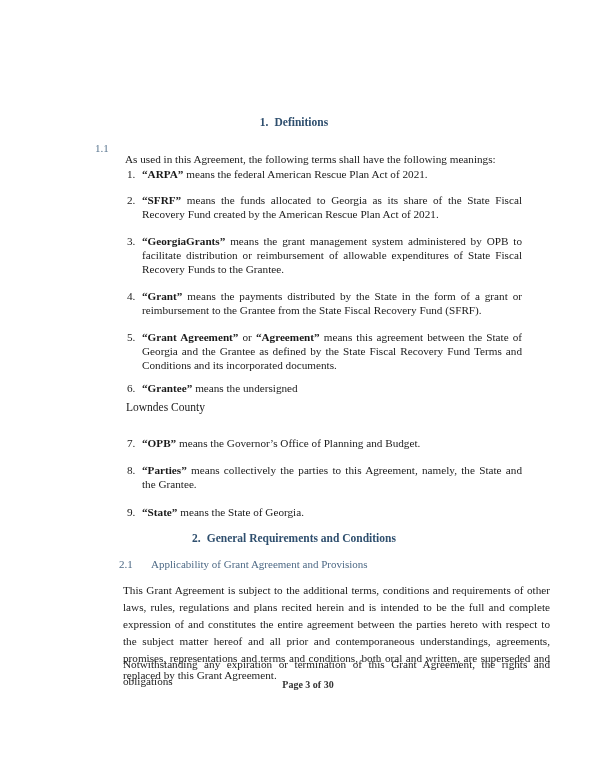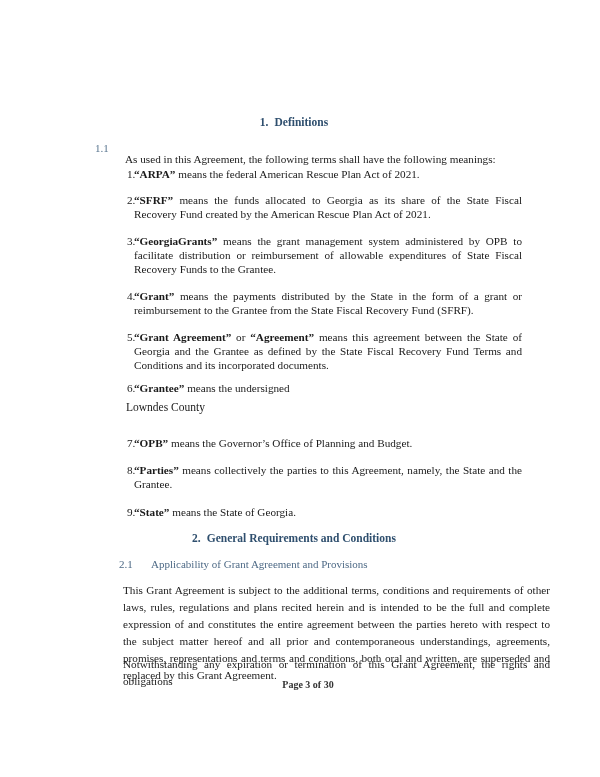--- a/index.html
+++ b/index.html
@@ -19,21 +19,21 @@
       position: absolute; left: 95px; color: #5a7690; font-size: 11px;
     }
     .intro {
       position: absolute; left: 125px; width: 400px; font-size: 11.2px;
     }
     .item {
       position: absolute; left: 127px; width: 395px;
       font-size: 11.2px; line-height: 14.2px; text-align: justify;
     }
     .item .n { position: absolute; left: 0; top: 0; width: 14px; }
-    .item .body { margin-left: 7px; display: block; }
+    .item .body { margin-left: 15px; display: block; }
     .item .term { font-weight: bold; }
     .grantee-value {
       position: absolute; left: 126px; font-size: 11.5px;
     }
     .subhead {
       position: absolute; left: 88px; color: #4e6a86; font-size: 11px;
     }
     .subhead .sn { display: inline-block; width: 32px; margin-left: 31px; }
     .para {
       position: absolute; left: 93px; width: 427px;

